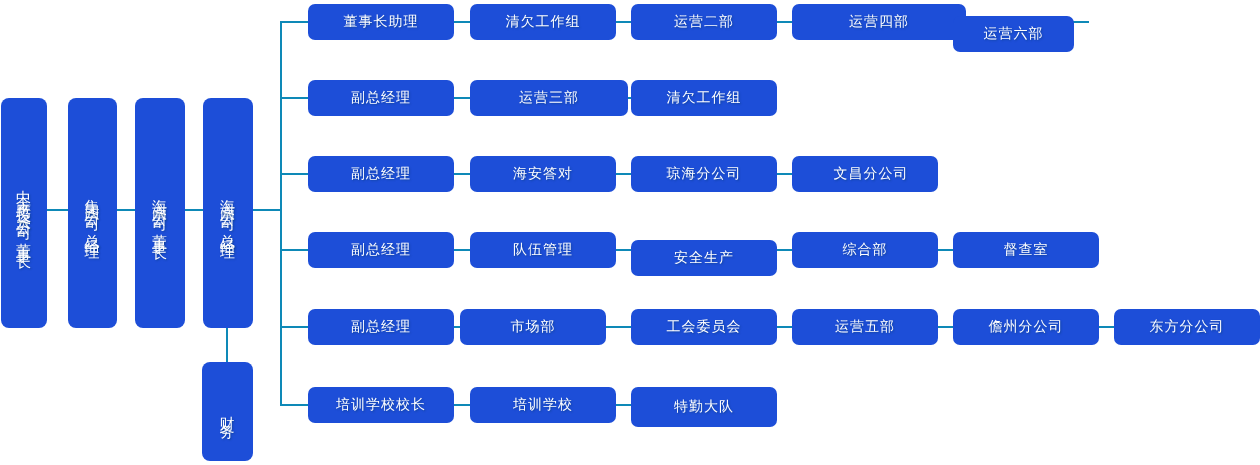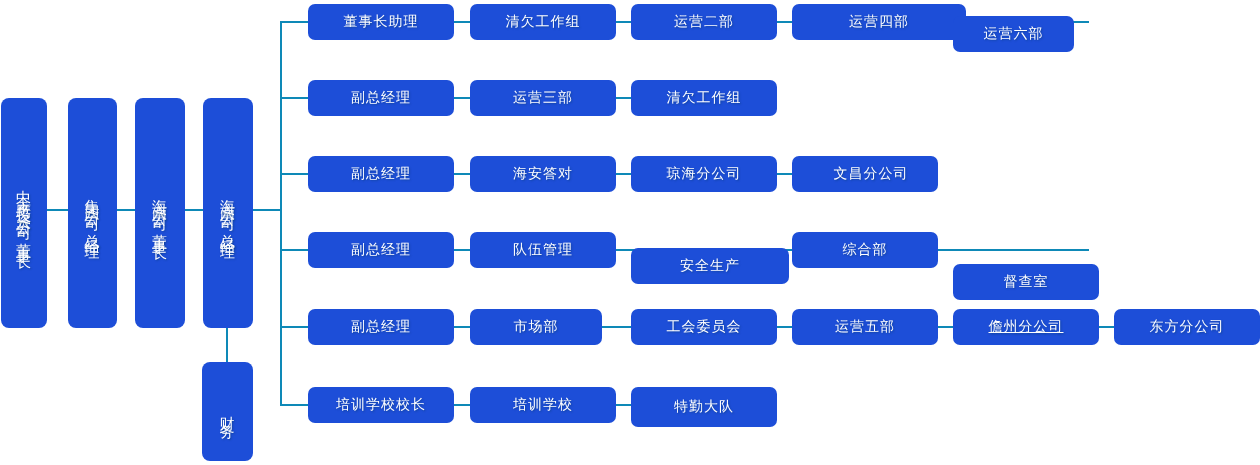--- a/index.html
+++ b/index.html
@@ -64,39 +64,39 @@
 
   <div id="rows-layer">
       <div class="line" style="left: 281px; top: 21px; width: 808px; height: 2px;"></div>
       <div class="node h" style="left: 308px; top: 4px; width: 146px; height: 36px;">董事长助理</div>
       <div class="node h" style="left: 470px; top: 4px; width: 146px; height: 36px;">清欠工作组</div>
       <div class="node h" style="left: 631px; top: 4px; width: 146px; height: 36px;">运营二部</div>
       <div class="node h" style="left: 792px; top: 4px; width: 174px; height: 36px;">运营四部</div>
       <div class="node h" style="left: 953px; top: 16px; width: 121px; height: 36px;">运营六部</div>
       <div class="line" style="left: 281px; top: 97px; width: 486px; height: 2px;"></div>
       <div class="node h" style="left: 308px; top: 80px; width: 146px; height: 36px;">副总经理</div>
-      <div class="node h" style="left: 470px; top: 80px; width: 146px; height: 36px;">运营三部</div>
+      <div class="node h" style="left: 470px; top: 80px; width: 158px; height: 36px;">运营三部</div>
       <div class="node h" style="left: 631px; top: 80px; width: 146px; height: 36px;">清欠工作组</div>
       <div class="line" style="left: 281px; top: 173px; width: 647px; height: 2px;"></div>
       <div class="node h" style="left: 308px; top: 156px; width: 146px; height: 36px;">副总经理</div>
       <div class="node h" style="left: 470px; top: 156px; width: 146px; height: 36px;">海安答对</div>
       <div class="node h" style="left: 631px; top: 156px; width: 146px; height: 36px;">琼海分公司</div>
       <div class="node h" style="left: 792px; top: 156px; width: 146px; height: 36px; padding-left: 12px;">文昌分公司</div>
       <div class="line" style="left: 281px; top: 249px; width: 808px; height: 2px;"></div>
       <div class="node h" style="left: 308px; top: 232px; width: 146px; height: 36px;">副总经理</div>
       <div class="node h" style="left: 470px; top: 232px; width: 146px; height: 36px;">队伍管理</div>
-      <div class="node h" style="left: 631px; top: 248px; width: 158px; height: 36px;">安全生产</div>
+      <div class="node h" style="left: 631px; top: 240px; width: 146px; height: 36px;">安全生产</div>
       <div class="node h" style="left: 792px; top: 232px; width: 146px; height: 36px;">综合部</div>
-      <div class="node h" style="left: 953px; top: 232px; width: 146px; height: 36px; margin-top: 32px;">督查室</div>
+      <div class="node h" style="left: 953px; top: 232px; width: 146px; height: 36px;">督查室</div>
       <div class="line" style="left: 281px; top: 326px; width: 969px; height: 2px;"></div>
       <div class="node h" style="left: 308px; top: 309px; width: 146px; height: 36px;">副总经理</div>
-      <div class="node h" style="left: 470px; top: 309px; width: 132px; height: 36px;">市场部</div>
+      <div class="node h" style="left: 460px; top: 309px; width: 146px; height: 36px;">市场部</div>
       <div class="node h" style="left: 631px; top: 309px; width: 146px; height: 36px;">工会委员会</div>
       <div class="node h" style="left: 792px; top: 309px; width: 146px; height: 36px;">运营五部</div>
-      <div class="node h" style="left: 953px; top: 309px; width: 146px; height: 36px; text-decoration: underline;">儋州分公司</div>
+      <div class="node h" style="left: 953px; top: 309px; width: 146px; height: 36px;">儋州分公司</div>
       <div class="node h" style="left: 1114px; top: 309px; width: 146px; height: 36px;">东方分公司</div>
       <div class="line" style="left: 281px; top: 404px; width: 486px; height: 2px;"></div>
       <div class="node h" style="left: 308px; top: 387px; width: 146px; height: 36px;">培训学校校长</div>
       <div class="node h" style="left: 470px; top: 387px; width: 146px; height: 36px;">培训学校</div>
       <div class="node h" style="left: 631px; top: 387px; width: 146px; height: 40px;">特勤大队</div>
     </div>
 
 </div>
 
 </body></html>

